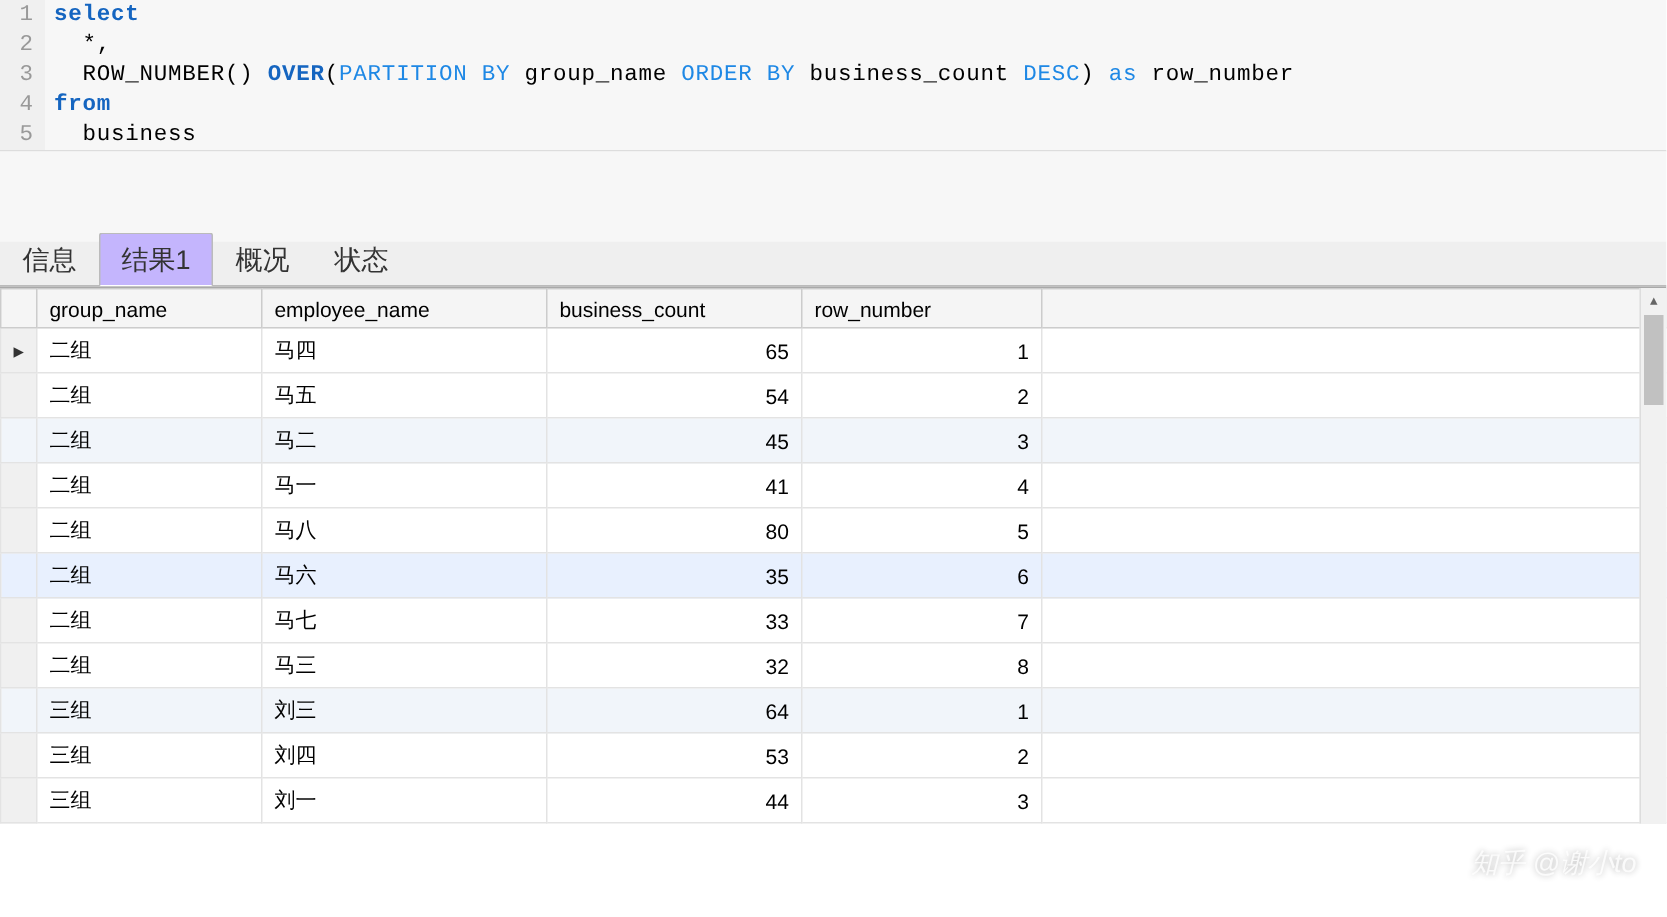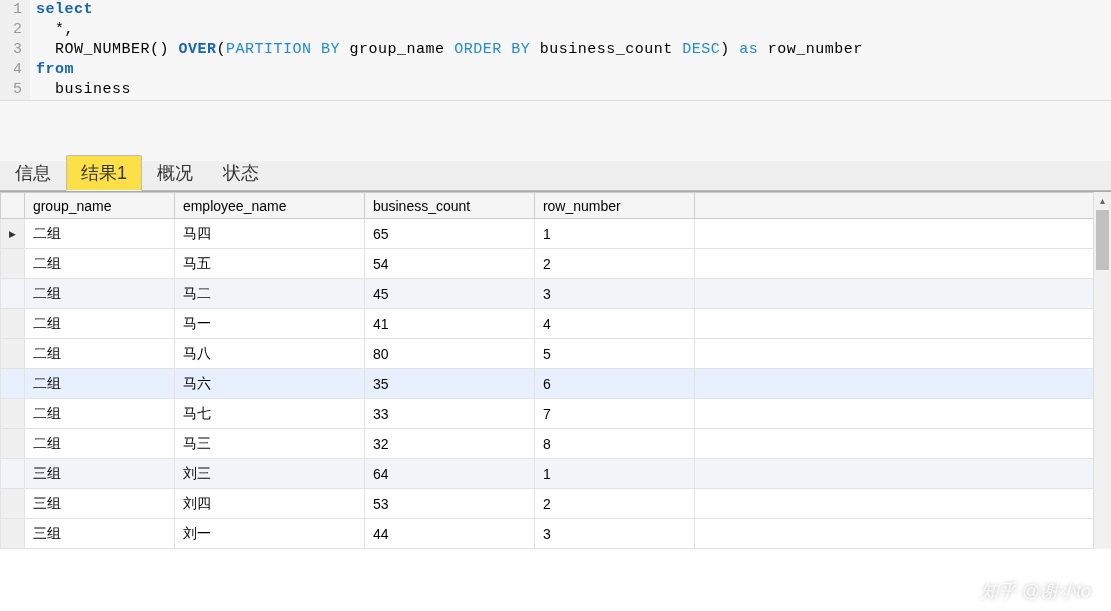--- a/index.html
+++ b/index.html
@@ -58,21 +58,21 @@
     .tab {
       padding: 5px 14px;
       font-size: 18px;
       color: #333;
       border: 1px solid transparent;
       border-bottom: none;
       cursor: pointer;
       position: relative;
     }
     .tab.active {
-      background: #fde047;
+      background: #c4b5fd;
       border: 1px solid #bbb;
       border-bottom: 1px solid #fff;
       margin-bottom: -1px;
       border-radius: 2px 2px 0 0;
     }
     .results-area {
       position: relative;
       border-top: 1px solid #a9a9a9;
     }
     .grid {
@@ -93,20 +93,21 @@
       padding: 5px 8px;
       height: 30px;
     }
     .grid tr.alt td {
       background: #f1f5fa;
     }
     .grid tr.highlight td {
       background: #e8f0fe;
     }
     .num-cell {
+      text-align: right;
     }
     .row-marker {
       width: 8px;
       background: #f0f0f0;
       border-right: 1px solid #ccc;
       padding: 0;
     }
     .row-marker.current::before {
       content: "▶";
       font-size: 9px;
@@ -136,21 +137,21 @@
       background: #f1f1f1;
     }
     .scroll-thumb {
       background: #c1c1c1;
       height: 60px;
       margin: 0 2px;
     }
     .watermark {
       position: absolute;
       right: 20px;
-      bottom: 8px;
+      bottom: 24px;
       color: rgba(255,255,255,0.8);
       font-size: 18px;
       text-shadow: 0 0 4px rgba(0,0,0,0.3);
       font-style: italic;
       pointer-events: none;
     }
   </style>
 </head>
 <body>
 

